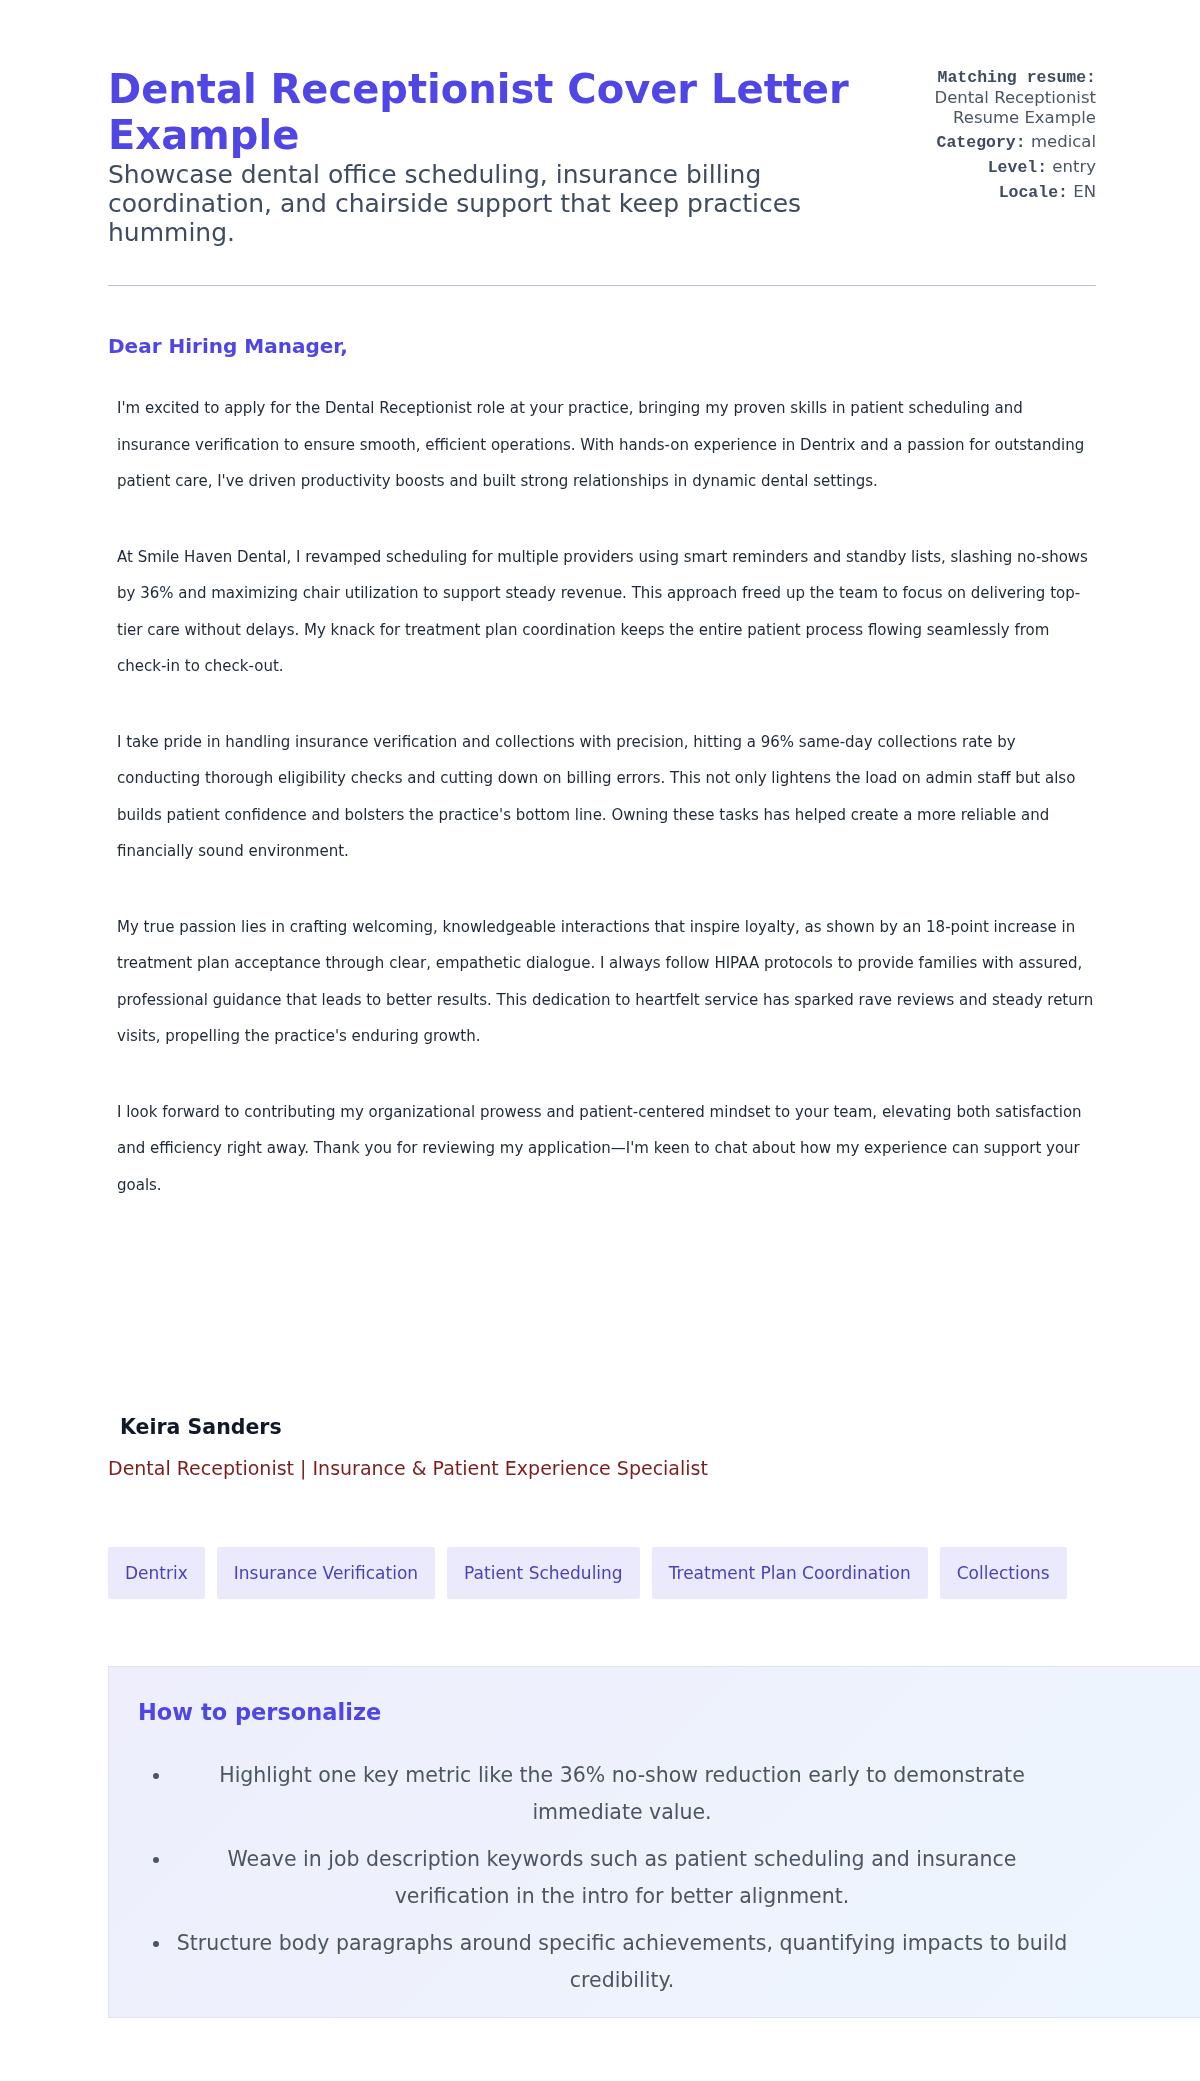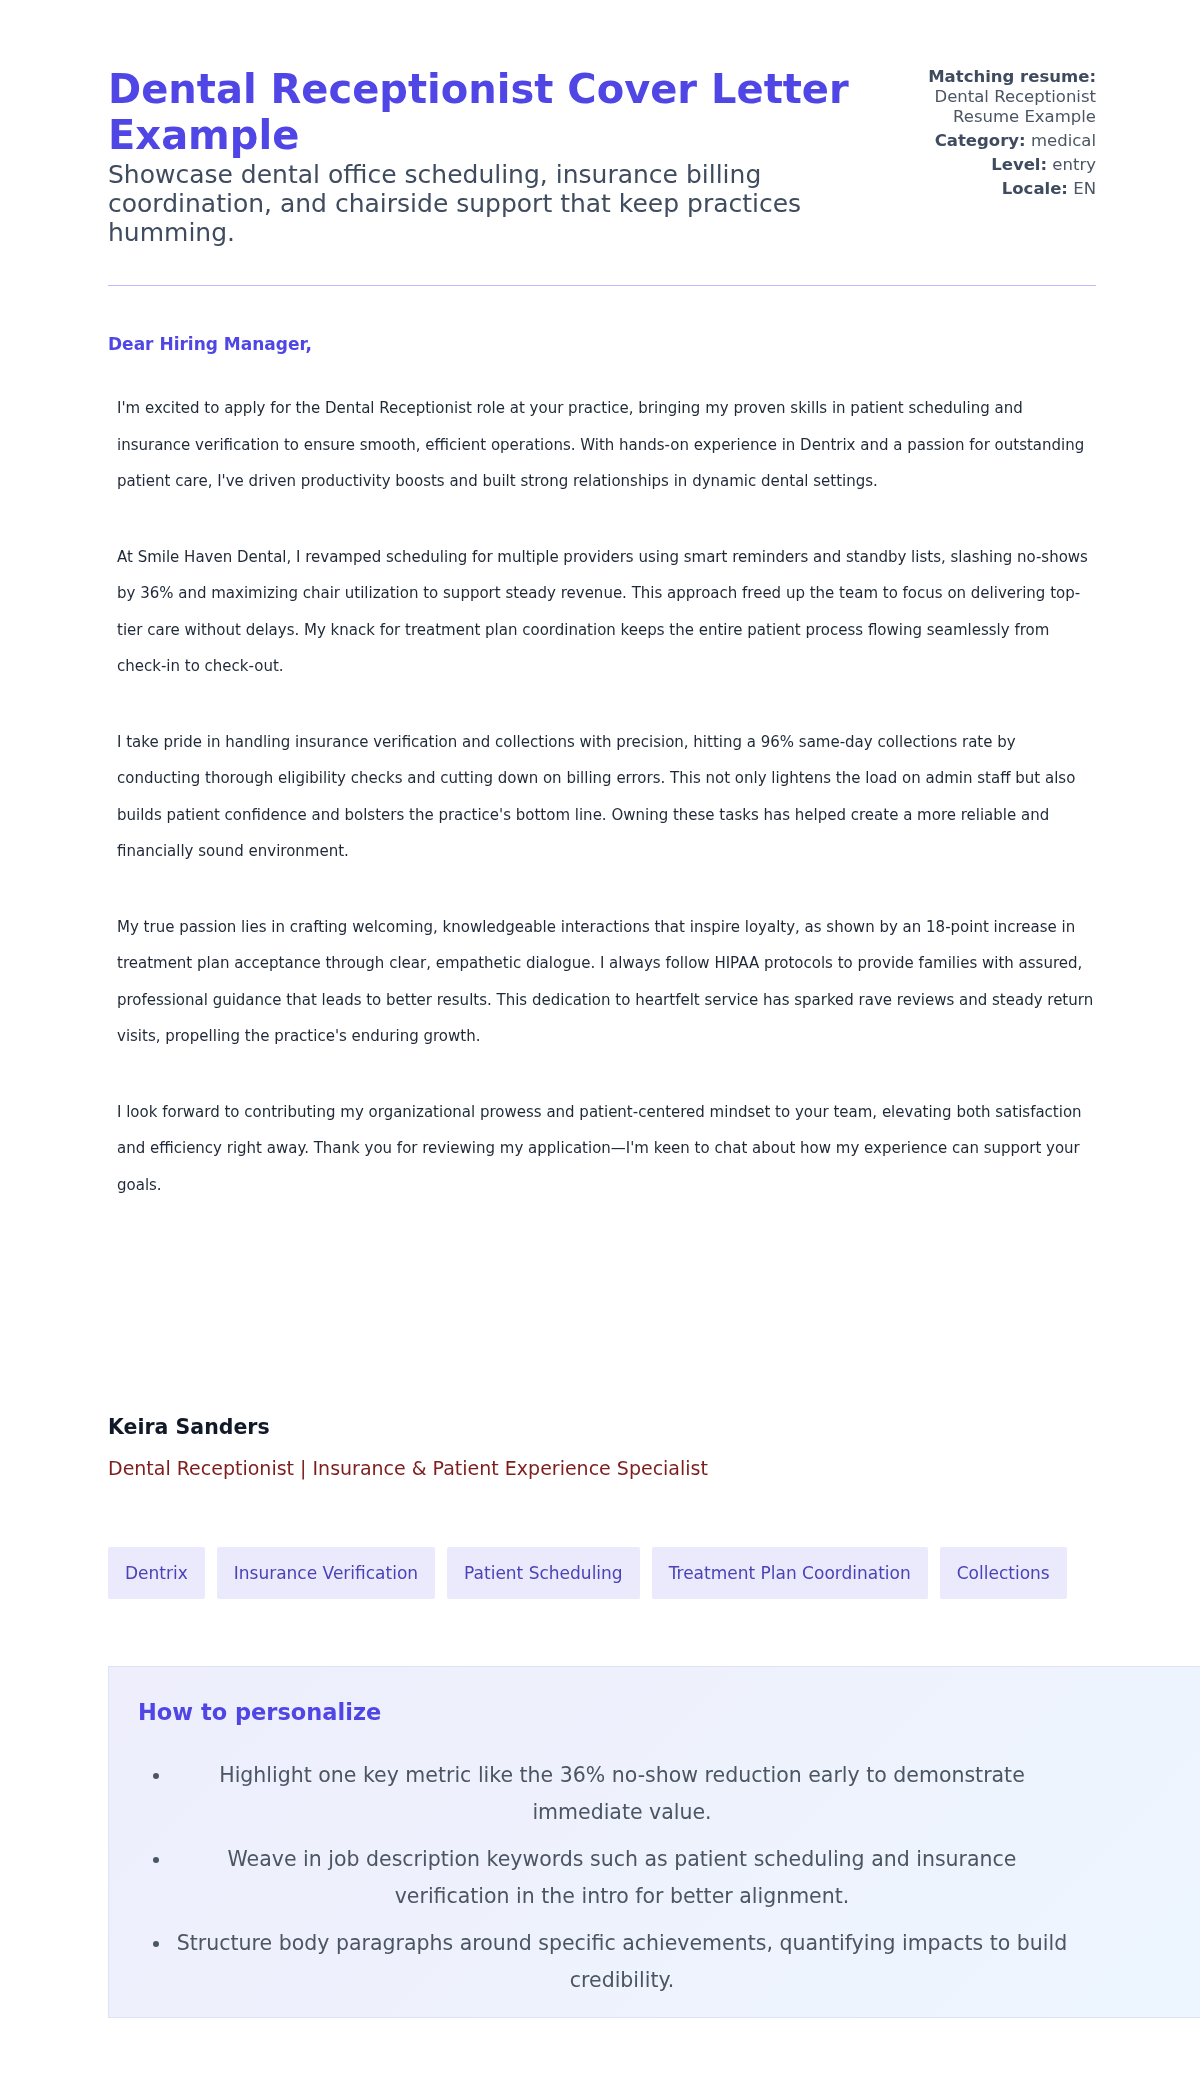--- a/index.html
+++ b/index.html
@@ -51,28 +51,28 @@
       position: absolute;
       right: 0;
       top: 67px;
       text-align: right;
       font-size: 16.5px;
       line-height: 20px;
       color: #4b5563;
     }
     .meta .row { margin-bottom: 4px; }
     .meta .row.first { margin-bottom: 4px; }
-    .meta b { color: #3f4b5f; }
+    .meta b { color: #3f4b5f; font-family: Liberation Mono, monospace; }
     .meta .resume-line { display: block; }
     .salutation {
       position: absolute;
       top: 334px;
       left: 0;
       margin: 0;
-      font-size: 17px;
+      font-size: 20px;
       font-weight: bold;
       color: #4f46e5;
     }
     .body-text {
       position: absolute;
       top: 390px;
       left: 0;
       width: 990px;
     }
     .body-text p {
@@ -84,20 +84,21 @@
     .signature {
       position: absolute;
       top: 1412px;
       left: 0;
     }
     .sig-name {
       font-size: 20.5px;
       font-weight: bold;
       color: #111827;
       line-height: 30px;
+      margin-left: 12px;
     }
     .sig-title {
       margin-top: 12px;
       font-size: 19px;
       color: #7f1d1d;
       line-height: 28px;
     }
     .tags {
       position: absolute;
       top: 1547px;

